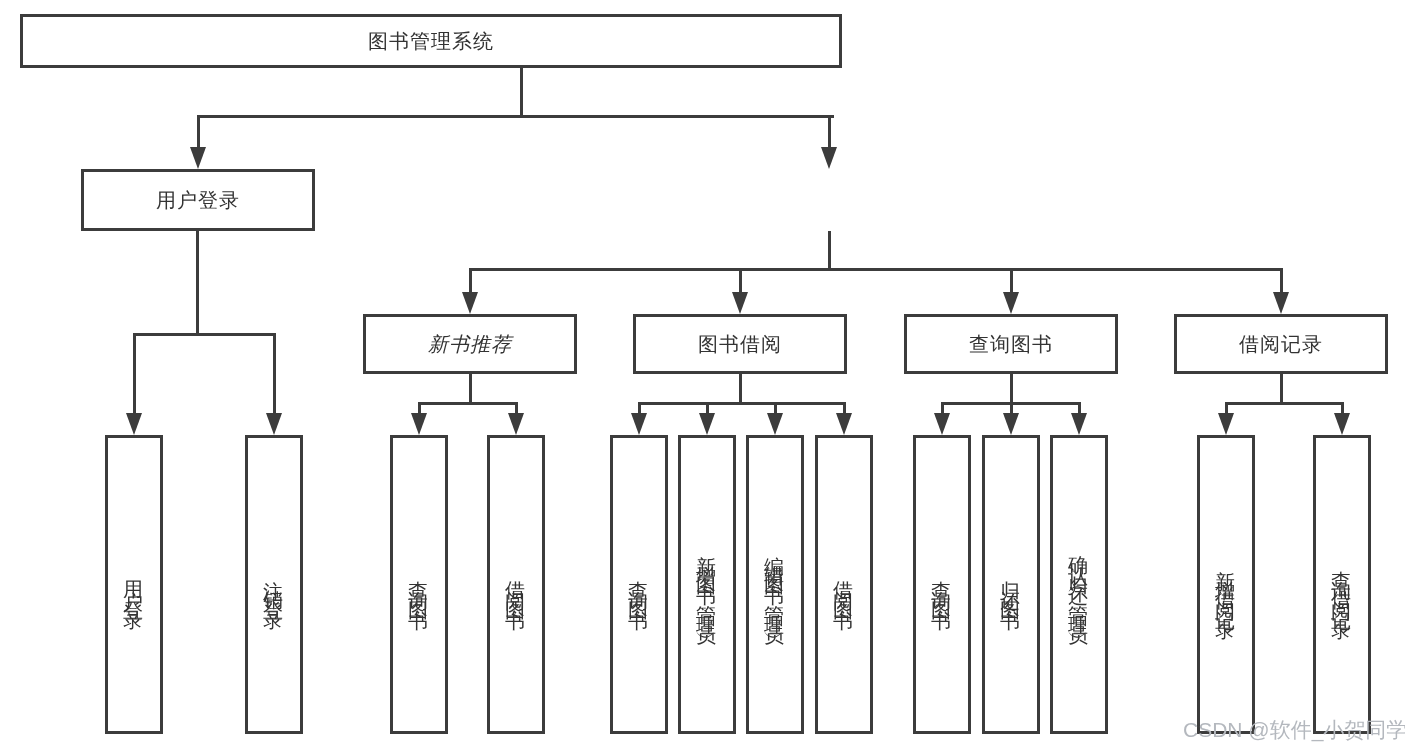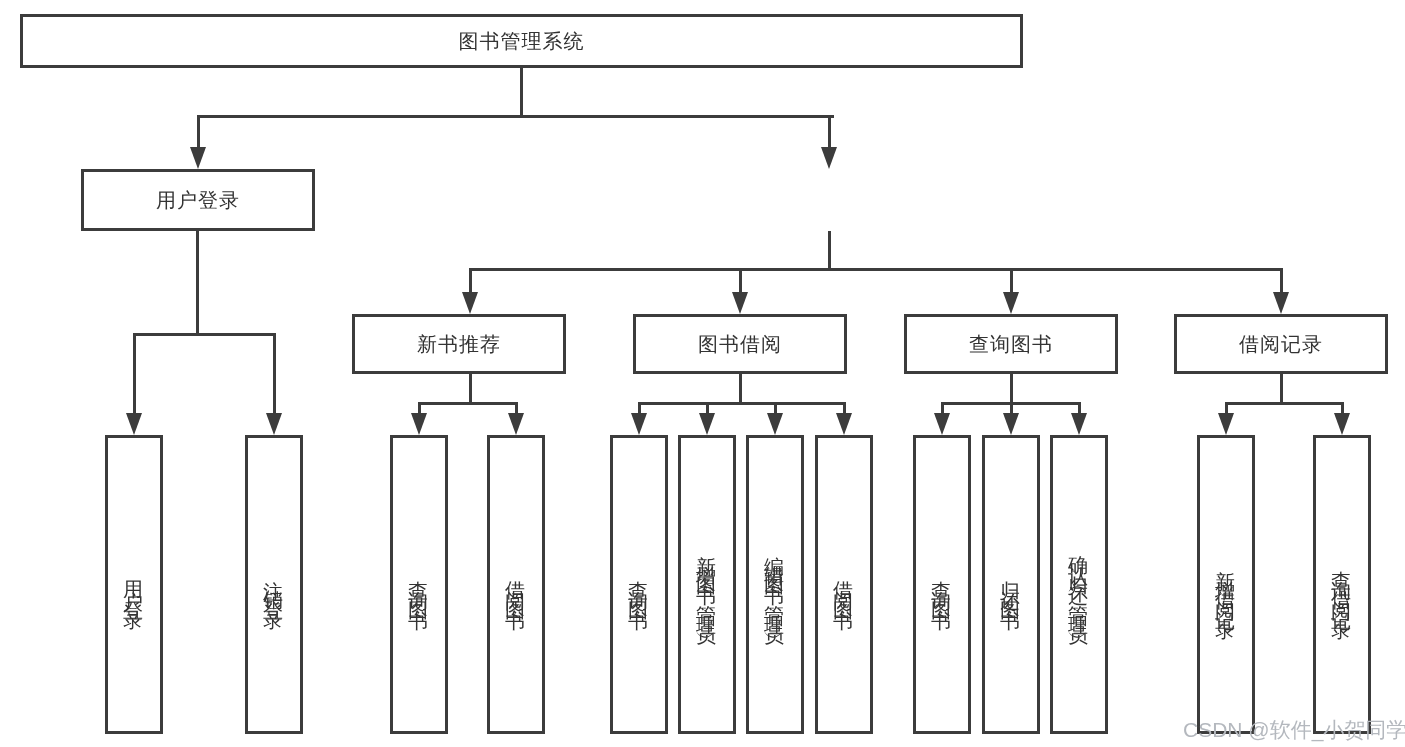--- a/index.html
+++ b/index.html
@@ -59,21 +59,21 @@
     color: #b4b8be;
     z-index: 5;
     white-space: nowrap;
   }
 </style>
 </head>
 <body>
 
 <div id="canvas">
 
-  <div class="hbox" style="left:20px; top:14px; width:1003px; height:54px;">
+  <div class="hbox" style="left:20px; top:14px; width:822px; height:54px;">
     <span>图书管理系统</span>
   </div>
 
   <div class="line" style="left:520px; top:66px; width:3px; height:52px;"></div>
   <div class="line" style="left:197px; top:115px; width:637px; height:3px;"></div>
   <div class="line" style="left:197px; top:115px; width:3px; height:36px;"></div>
   <div class="arrow" style="left:190px; top:147px;"></div>
   <div class="line" style="left:828px; top:115px; width:3px; height:36px;"></div>
   <div class="arrow" style="left:821px; top:147px;"></div>
 
@@ -92,21 +92,21 @@
   <div class="line" style="left:469px; top:268px; width:814px; height:3px;"></div>
   <div class="line" style="left:469px; top:268px; width:3px; height:28px;"></div>
   <div class="arrow" style="left:462px; top:292px;"></div>
   <div class="line" style="left:739px; top:268px; width:3px; height:28px;"></div>
   <div class="arrow" style="left:732px; top:292px;"></div>
   <div class="line" style="left:1010px; top:268px; width:3px; height:28px;"></div>
   <div class="arrow" style="left:1003px; top:292px;"></div>
   <div class="line" style="left:1280px; top:268px; width:3px; height:28px;"></div>
   <div class="arrow" style="left:1273px; top:292px;"></div>
 
-  <div class="hbox" style="left:352px; top:314px; width:214px; height:60px;">
+  <div class="hbox" style="left:363px; top:314px; width:214px; height:60px;font-style:italic;">
     <span>新书推荐</span>
   </div>
   <div class="hbox" style="left:633px; top:314px; width:214px; height:60px;">
     <span>图书借阅</span>
   </div>
   <div class="hbox" style="left:904px; top:314px; width:214px; height:60px;">
     <span>查询图书</span>
   </div>
   <div class="hbox" style="left:1174px; top:314px; width:214px; height:60px;font-family:Liberation Mono, monospace;">
     <span>借阅记录</span>

